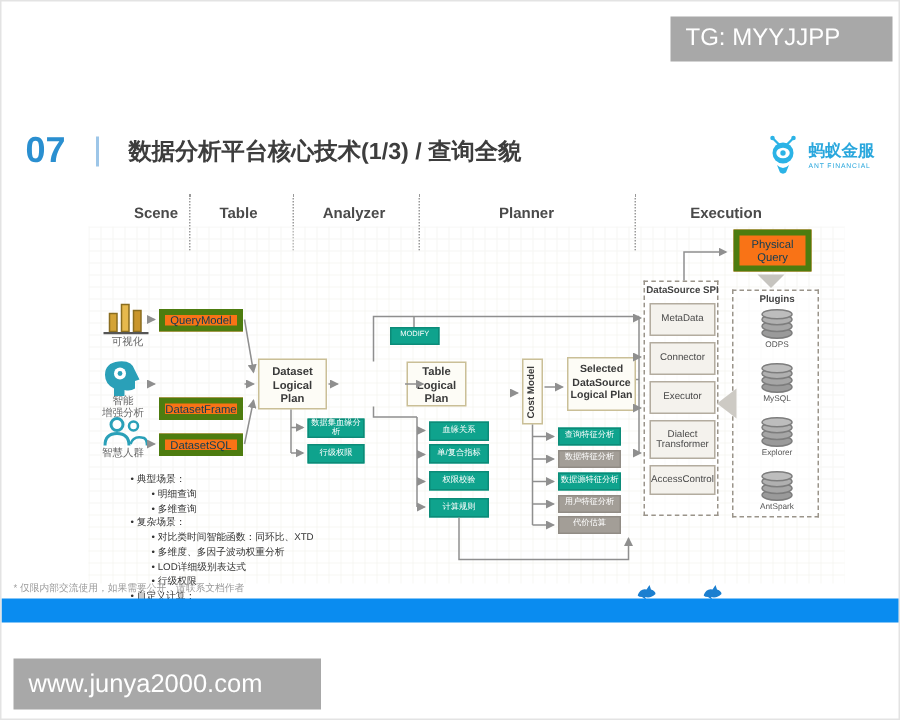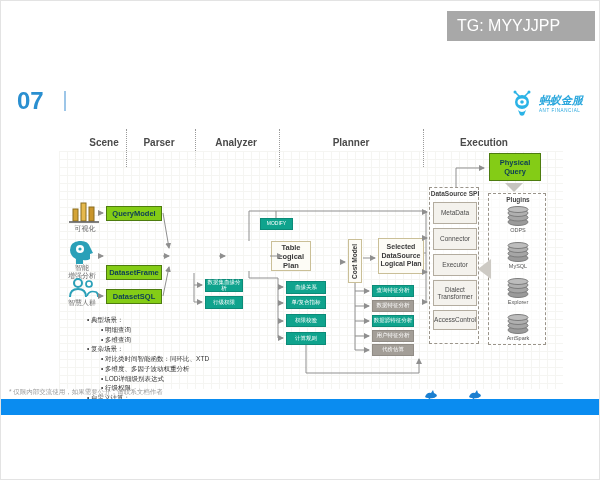--- a/index.html
+++ b/index.html
@@ -4,21 +4,21 @@
 <style>
   html,body{margin:0;padding:0;background:#fff;}
   #slide{position:relative;width:600px;height:480px;background:#ffffff;overflow:hidden;
          font-family:"Liberation Sans","DejaVu Sans",sans-serif;border:1px solid #e3e3e3;box-sizing:border-box;}
   .abs{position:absolute;box-sizing:border-box;}
   .wm{background:#a8a8a8;color:#fff;display:flex;align-items:center;}
   .stageh{font-size:10px;color:#4a4a4a;text-align:center;font-weight:bold;}
   .dotsep{width:0;border-left:1px dotted #9a9a9a;}
   .grid{background-image:linear-gradient(#f3f3f0 1px,transparent 1px),linear-gradient(90deg,#f3f3f0 1px,transparent 1px);
         background-size:8px 8px;opacity:.8;}
-  .bluebox{background:#84cc16;border:1px solid #4d7c0f;color:#0b3c57;font-weight:bold;font-size:7.5px;
+  .bluebox{background:#f97316;border:4px solid #4d7c0f;color:#0b3c57;font-weight:normal;font-size:7.5px;
            display:flex;align-items:center;justify-content:center;}
   .planbox{background:#fdfcf6;border:1px solid #cabf97;color:#3a3a3a;font-size:7.5px;font-weight:bold;
            display:flex;align-items:center;justify-content:center;text-align:center;line-height:1.2;}
   .teal{background:#0fa38d;border:1px solid #0c8b78;color:#fff;font-size:5.5px;
         display:flex;align-items:center;justify-content:center;text-align:center;line-height:1.05;}
   .grayb{background:#a39e97;border:1px solid #918c85;color:#fff;font-size:5.5px;
         display:flex;align-items:center;justify-content:center;text-align:center;line-height:1.05;}
   .spipanel{border:1px dashed #9a948a;background:rgba(255,255,255,.6);}
   .spibox{background:#f4f2ed;border:1px solid #b3ac9f;color:#4a4a4a;font-size:6.5px;
           display:flex;align-items:center;justify-content:center;text-align:center;line-height:1.15;}
@@ -37,40 +37,41 @@
 </head>
 <body>
 
 <div id="slide">
 
   <div class="abs wm" style="left:446px;top:10px;width:148px;height:30px;font-size:16px;padding-left:10px;">TG: MYYJJPP</div>
 
   <div class="abs" style="left:16px;top:86px;display:flex;align-items:center;gap:20px;">
     <span style="font-size:24px;font-weight:bold;color:#2a8fd0;">07</span>
     <span style="width:2px;height:20px;background:#9dc6e8;display:inline-block;"></span>
+    <span style="font-size:15.5px;font-weight:bold;color:#3d3d3d;">数据分析平台核心技术(1/3) / 查询全貌</span>
   </div>
 
   <div class="abs" style="left:508px;top:88px;display:flex;align-items:center;gap:4px;">
     <svg width="26" height="28" viewBox="0 0 26 28">
       <path d="M6 3 L11 8 M20 3 L15 8" stroke="#2bb3e6" stroke-width="1.5" fill="none"></path>
       <circle cx="6" cy="3" r="1.5" fill="#2bb3e6"></circle>
         <circle cx="20" cy="3" r="1.5" fill="#2bb3e6"></circle>
       <circle cx="13" cy="13" r="7" fill="#2bb3e6"></circle>
       <ellipse cx="13" cy="13" rx="4.5" ry="3.5" fill="#ffffff"></ellipse>
       <circle cx="13" cy="13" r="1.8" fill="#2bb3e6"></circle>
       <path d="M9 21 Q13 25 17 21 L15 26 Q13 27.5 11 26 Z" fill="#2bb3e6"></path>
     </svg>
     <div>
-      <div style="font-size:11px;font-weight:bold;color:#2aa7dd;font-style:italic;">蚂蚁金服</div>
+      <div style="font-size:11px;font-weight:bold;color:#2aa7dd;">蚂蚁金服</div>
       <div style="font-size:4.5px;color:#2aa7dd;letter-spacing:.6px;">ANT FINANCIAL</div>
     </div>
   </div>
 
   <div class="abs stageh" style="left:78px;top:136px;width:50px;">Scene</div>
-  <div class="abs stageh" style="left:133px;top:136px;width:50px;">Parser</div>
+  <div class="abs stageh" style="left:133px;top:136px;width:50px;">Table</div>
   <div class="abs stageh" style="left:208px;top:136px;width:54px;">Analyzer</div>
   <div class="abs stageh" style="left:323px;top:136px;width:54px;">Planner</div>
   <div class="abs stageh" style="left:453px;top:136px;width:60px;">Execution</div>
   <div class="abs dotsep" style="left:125px;top:128px;height:38px;"></div>
   <div class="abs dotsep" style="left:194px;top:128px;height:38px;"></div>
   <div class="abs dotsep" style="left:278px;top:128px;height:38px;"></div>
   <div class="abs dotsep" style="left:422px;top:128px;height:38px;"></div>
 
   <div class="abs grid" style="left:58px;top:150px;width:504px;height:238px;"></div>
 
@@ -95,20 +96,21 @@
     <path d="M5 20 Q5 12 13 12 Q21 12 21 20" fill="none" stroke="#2aa0b8" stroke-width="2"></path>
     <circle cx="24" cy="7" r="3" fill="none" stroke="#2aa0b8" stroke-width="1.7"></circle>
     <path d="M22 19 Q24 13 31 15 Q33 16 33 20" fill="none" stroke="#2aa0b8" stroke-width="1.7"></path>
   </svg>
   <div class="abs iconlabel" style="left:56px;top:298px;width:50px;">智慧人群</div>
 
   <div class="abs bluebox" style="left:105px;top:205px;width:56px;height:15px;text-align:center;">QueryModel</div>
   <div class="abs bluebox" style="left:105px;top:264px;width:56px;height:15px;">DatasetFrame</div>
   <div class="abs bluebox" style="left:105px;top:288px;width:56px;height:15px;">DatasetSQL</div>
 
+  <div class="abs planbox" style="left:171px;top:238px;width:46px;height:34px;">Dataset Logical Plan</div>
   <div class="abs planbox" style="left:228px;top:240px;width:40px;height:30px;margin-left:42px;">Table Logical Plan</div>
 
 
   <div class="abs planbox vtext" style="left:347px;top:238px;width:14px;height:44px;font-size:6.5px;">Cost Model</div>
   <div class="abs planbox" style="left:377px;top:237px;width:46px;height:36px;font-size:7px;">Selected DataSource Logical Plan</div>
   <div class="abs teal" style="left:259px;top:217px;width:33px;height:12px;font-size:5px;">MODIFY</div>
 
   <div class="abs teal" style="left:204px;top:278px;width:38px;height:13px;">数据集血缘分析</div>
   <div class="abs teal" style="left:204px;top:295px;width:38px;height:13px;">行级权限</div>
 
@@ -227,14 +229,15 @@
   <div class="abs footnote" style="left:8px;top:387px;">* 仅限内部交流使用，如果需要公开，请联系文档作者</div>
 
   <svg class="abs" style="left:424px;top:389px;" width="14" height="10" viewBox="0 0 14 10">
     <path d="M0,7 Q2,2 6,3 L8,0 L9,3 Q12,4 12,6 Q9,9 5,8 L6,10 L3,8 Q1,8 0,7 Z" fill="#1b7fd0"></path>
   </svg>
   <svg class="abs" style="left:468px;top:389px;" width="14" height="10" viewBox="0 0 14 10">
     <path d="M0,7 Q2,2 6,3 L8,0 L9,3 Q12,4 12,6 Q9,9 5,8 L6,10 L3,8 Q1,8 0,7 Z" fill="#1b7fd0"></path>
   </svg>
   <div class="abs" style="left:0;top:398px;width:600px;height:16px;background:#0a8cf0;"></div>
 
+  <div class="abs wm" style="left:8px;top:438px;width:205px;height:34px;font-size:17px;padding-left:10px;">www.junya2000.com</div>
 
 </div>
 
 </body></html>

